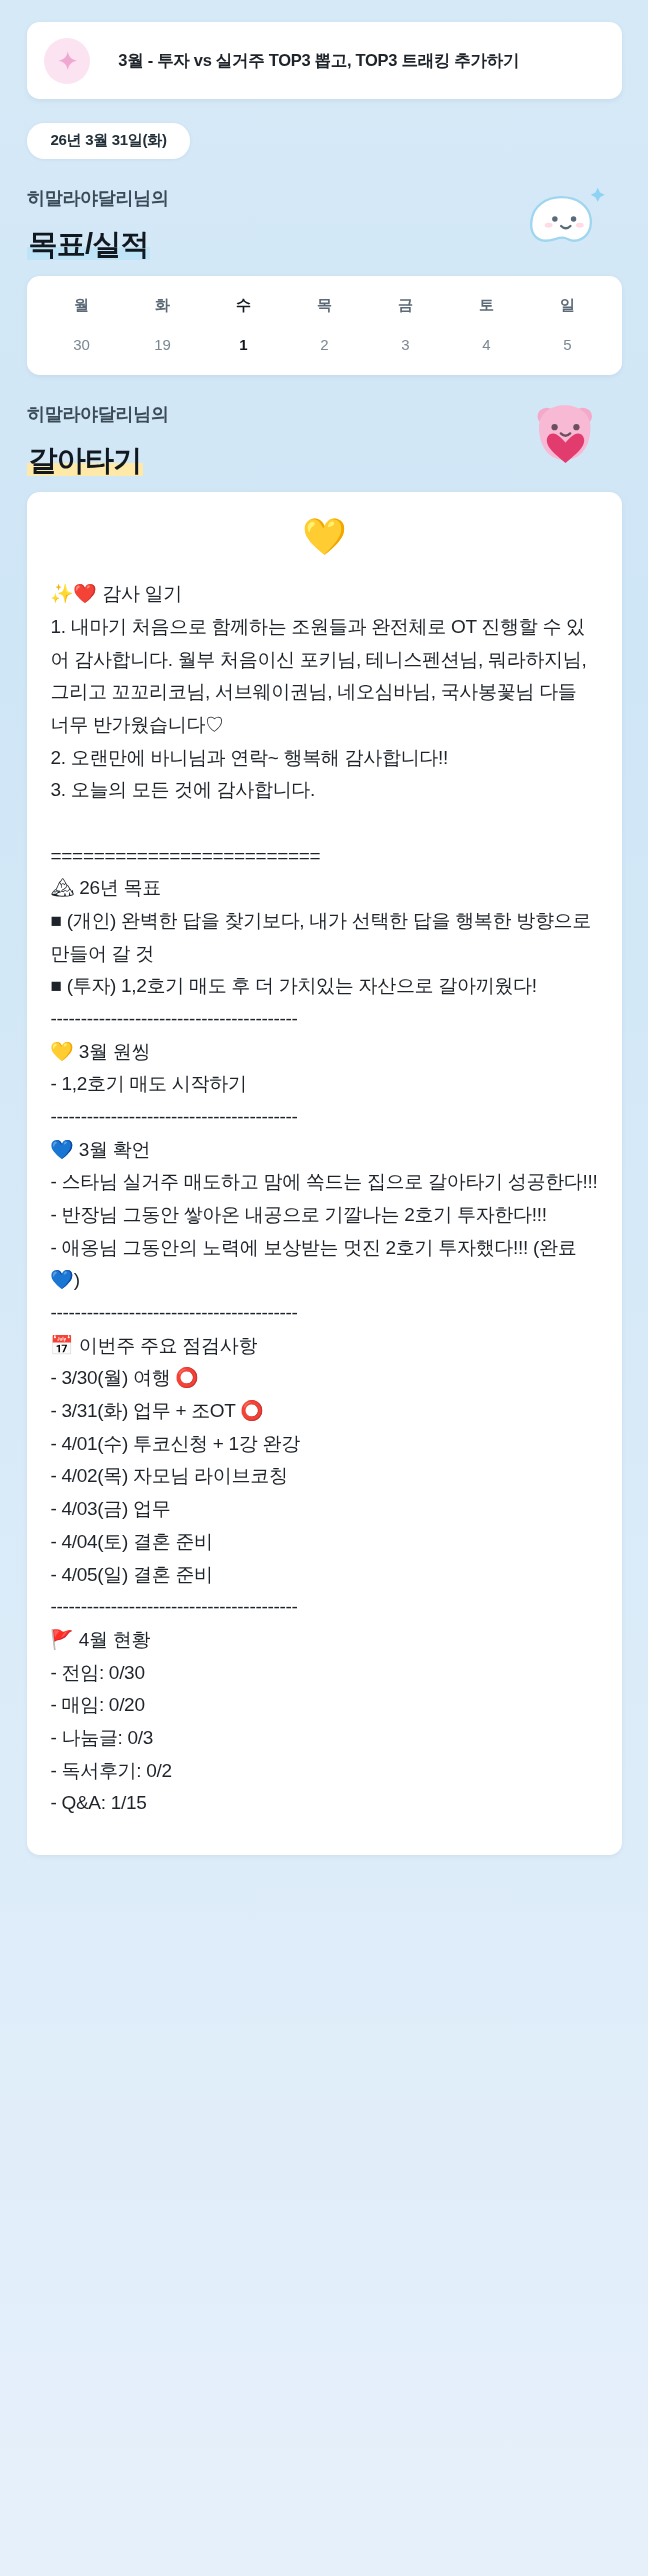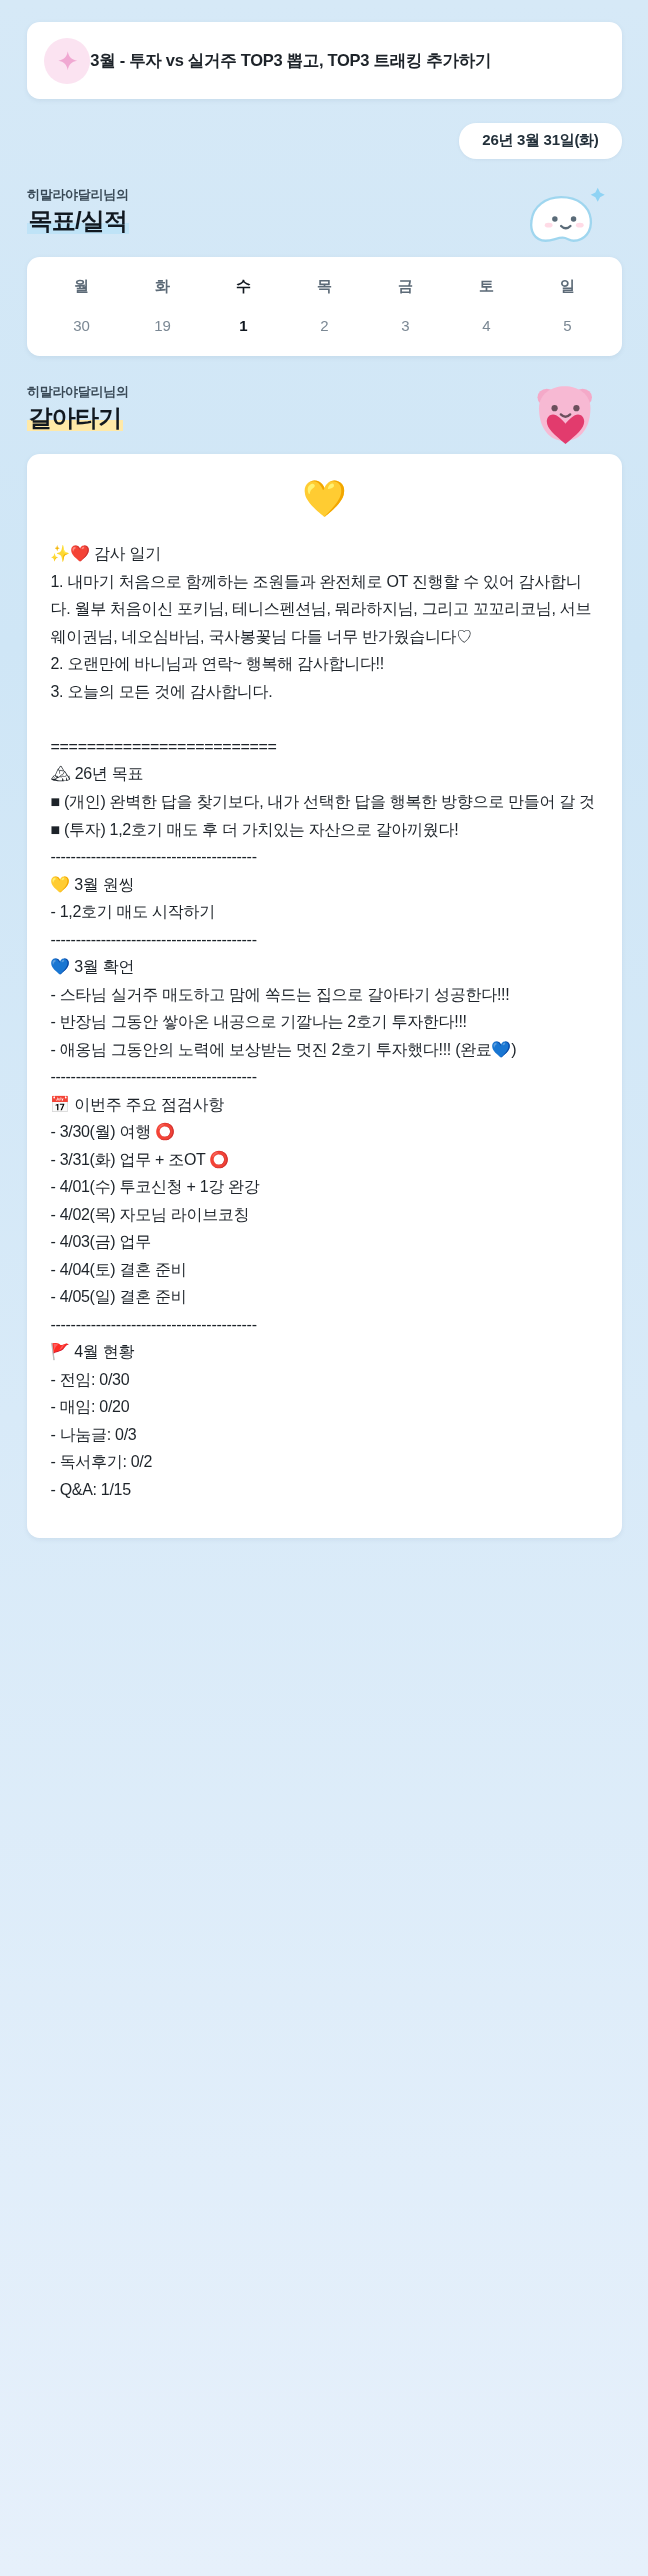--- a/index.html
+++ b/index.html
@@ -16,21 +16,21 @@
     padding: 22px 27px 31px 27px;
   }
 
   
   .notice-card {
     background: #ffffff;
     border-radius: 12.6px;
     padding: 15.7px 17.3px;
     display: flex;
     align-items: center;
-    gap: 0;
+    gap: 28px;
     box-shadow: 0 1.6px 4.7px rgba(90,120,150,0.10);
   }
   .notice-badge {
     width: 46px; height: 46px;
     flex: 0 0 46px;
     border-radius: 50%;
     background: #fbe3f1;
     display: flex; align-items: center; justify-content: center;
   }
   .notice-badge svg { display:block; }
@@ -38,52 +38,52 @@
     font-size: 16.5px;
     line-height: 1.45;
     color: #1d2329;
     font-weight: 700;
     letter-spacing: -0.3px;
   }
 
   
   .date-row {
     display: flex;
-    justify-content: flex-end;
+    justify-content: flex-start;
     margin-top: 23.5px;
   }
   .date-pill {
     background: #ffffff;
     border-radius: 17.3px;
     padding: 8.6px 23.5px;
     font-size: 15px;
     font-weight: 700;
     color: #23303a;
     letter-spacing: -0.3px;
     box-shadow: 0 0.8px 3.1px rgba(90,120,150,0.10);
   }
 
   
   .section-head {
     margin-top: 27px;
     position: relative;
     min-height: 60px;
   }
   .section-head .sub {
-    font-size: 13px;
+    font-size: 18px;
     color: #3a4a57;
     font-weight: 700;
     letter-spacing: -0.3px;
   }
   .section-head .title {
-    font-size: 24px;
+    font-size: 29px;
     font-weight: 800;
     color: #111820;
     letter-spacing: -0.8px;
-    margin-top: 1px;
+    margin-top: 15px;
     display: inline-block;
     position: relative;
   }
   .section-head .title .hl {
     position: relative;
     z-index: 1;
   }
   .title-goal .hl {
     background: linear-gradient(180deg, rgba(255,255,255,0) 58%, #bfe3f7 58%, #bfe3f7 100%);
     padding: 0 1.6px;
@@ -133,21 +133,21 @@
     padding: 27px 23.5px 35px 23.5px;
     box-shadow: 0 1.6px 4.7px rgba(90,120,150,0.10);
   }
   .heart-top {
     text-align: center;
     font-size: 36px;
     line-height: 1;
     margin-bottom: 23.5px;
   }
   .diary-body {
-    font-size: 16px;
+    font-size: 19px;
     line-height: 1.72;
     color: #1d2329;
     letter-spacing: -0.3px;
     white-space: pre-wrap;
     word-break: break-all;
   }
 </style>
 </head>
 <body>
 

